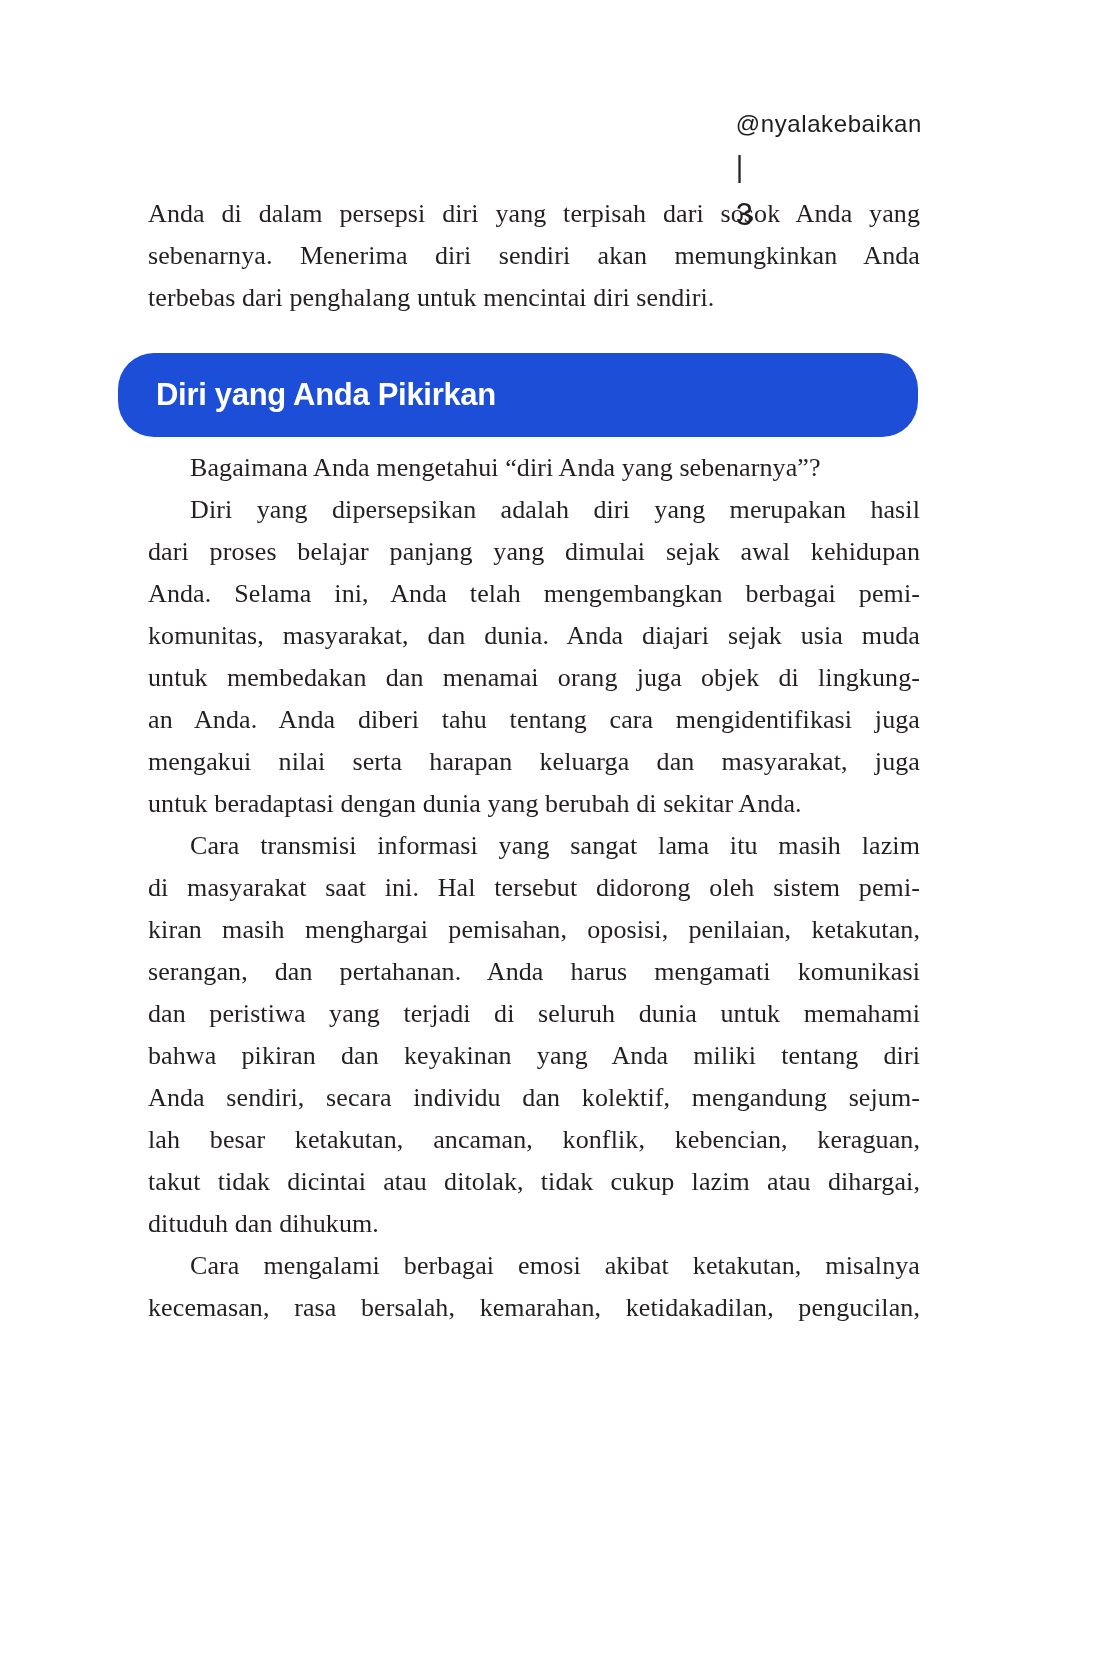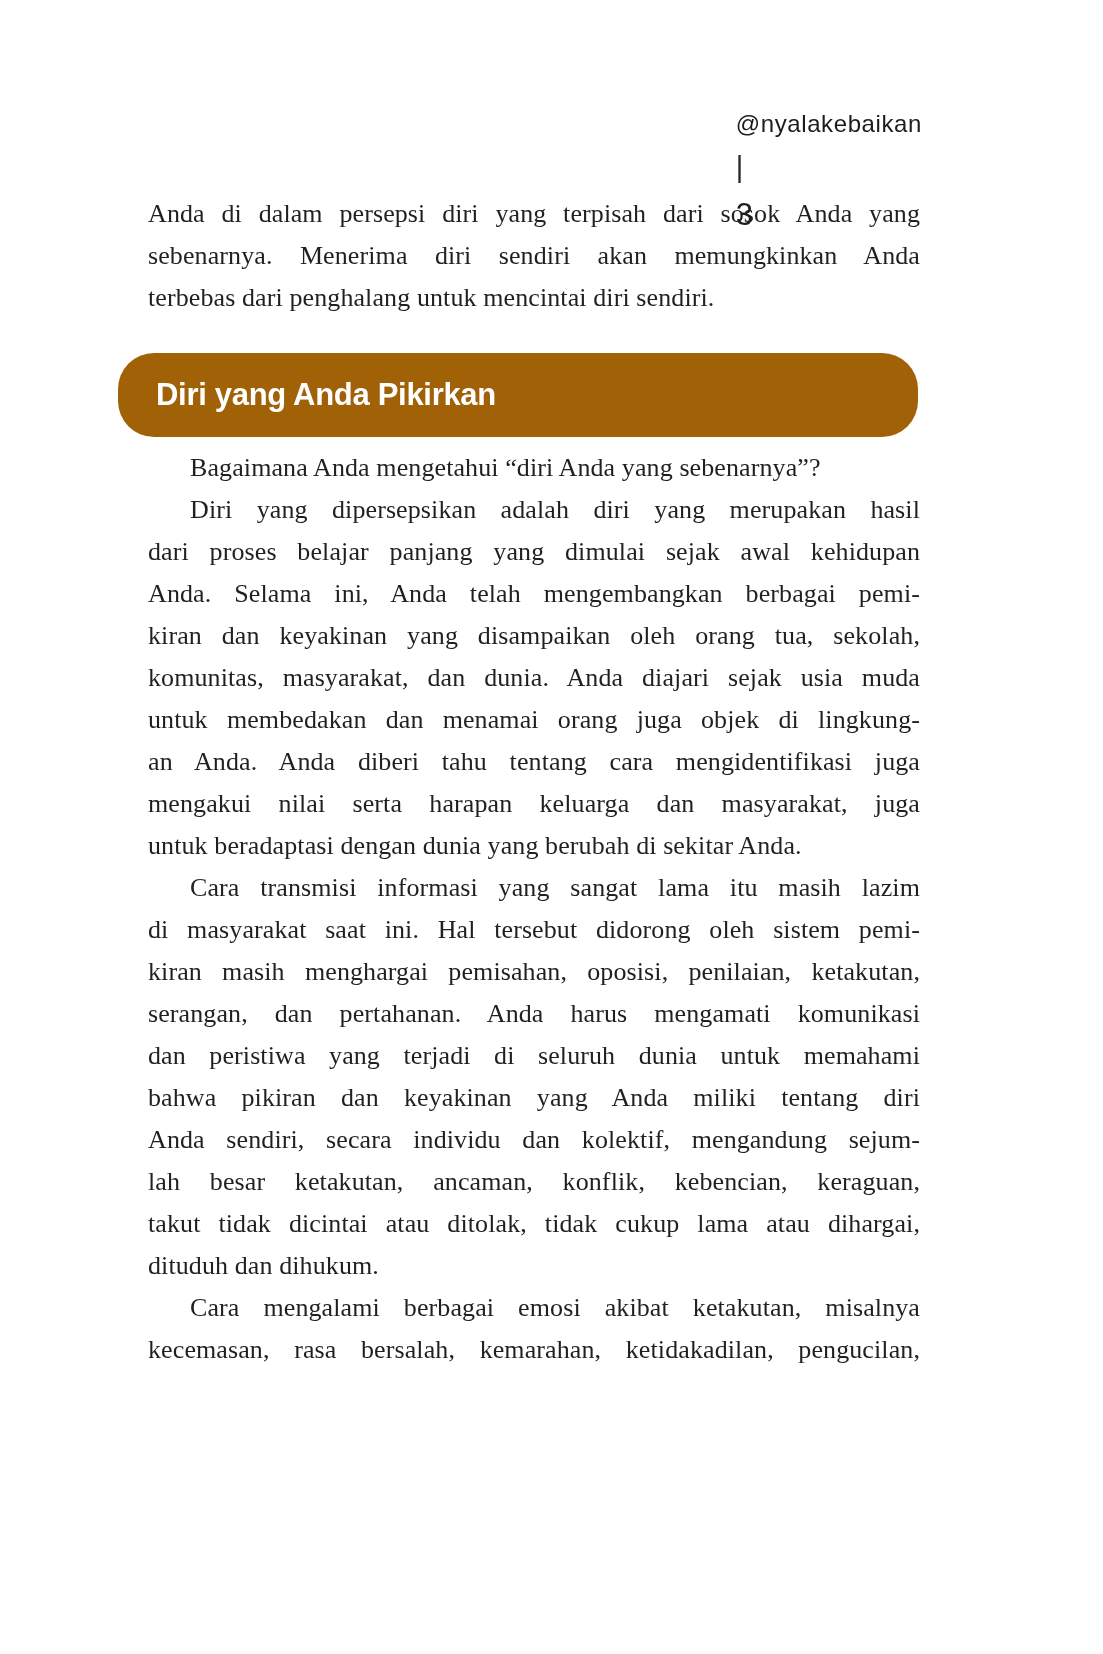--- a/index.html
+++ b/index.html
@@ -63,43 +63,42 @@
     <span class="pagenum">3</span>
   </div>
 
   <div class="content">
     <div id="intro">
         <div class="line justify">Anda di dalam persepsi diri yang terpisah dari sosok Anda yang</div>
         <div class="line justify">sebenarnya. Menerima diri sendiri akan memungkinkan Anda</div>
         <div class="line">terbebas dari penghalang untuk mencintai diri sendiri.</div>
       </div>
 
-    <div class="banner" id="banner" style="background: #a16207; text-align: center;">
+    <div class="banner" id="banner" style="background: #1d4ed8; text-align: center;">
       <span class="banner-title" style="color: rgb(255, 255, 255);">Diri yang Anda Pikirkan</span>
     </div>
 
     <div id="body">
         <div class="line indent">Bagaimana Anda mengetahui “diri Anda yang sebenarnya”?</div>
         <div class="line justify indent">Diri yang dipersepsikan adalah diri yang merupakan hasil</div>
         <div class="line justify">dari proses belajar panjang yang dimulai sejak awal kehidupan</div>
         <div class="line justify">Anda. Selama ini, Anda telah mengembangkan berbagai pemi-</div>
-        <div class="line justify">kiran dan keyakinan yang disampaikan oleh orang tua, sekolah,</div>
         <div class="line justify">komunitas, masyarakat, dan dunia. Anda diajari sejak usia muda</div>
         <div class="line justify">untuk membedakan dan menamai orang juga objek di lingkung-</div>
         <div class="line justify">an Anda. Anda diberi tahu tentang cara mengidentifikasi juga</div>
         <div class="line justify">mengakui nilai serta harapan keluarga dan masyarakat, juga</div>
         <div class="line">untuk beradaptasi dengan dunia yang berubah di sekitar Anda.</div>
         <div class="line justify indent">Cara transmisi informasi yang sangat lama itu masih lazim</div>
         <div class="line justify">di masyarakat saat ini. Hal tersebut didorong oleh sistem pemi-</div>
         <div class="line justify">kiran masih menghargai pemisahan, oposisi, penilaian, ketakutan,</div>
         <div class="line justify">serangan, dan pertahanan. Anda harus mengamati komunikasi</div>
         <div class="line justify">dan peristiwa yang terjadi di seluruh dunia untuk memahami</div>
         <div class="line justify">bahwa pikiran dan keyakinan yang Anda miliki tentang diri</div>
         <div class="line justify">Anda sendiri, secara individu dan kolektif, mengandung sejum-</div>
         <div class="line justify">lah besar ketakutan, ancaman, konflik, kebencian, keraguan,</div>
-        <div class="line justify">takut tidak dicintai atau ditolak, tidak cukup lama atau dihargai,</div>
+        <div class="line justify">takut tidak dicintai atau ditolak, tidak cukup lazim atau dihargai,</div>
         <div class="line">dituduh dan dihukum.</div>
         <div class="line justify indent">Cara mengalami berbagai emosi akibat ketakutan, misalnya</div>
         <div class="line justify">kecemasan, rasa bersalah, kemarahan, ketidakadilan, pengucilan,</div>
       </div>
   </div>
 
 </div>
 
 </body></html>

